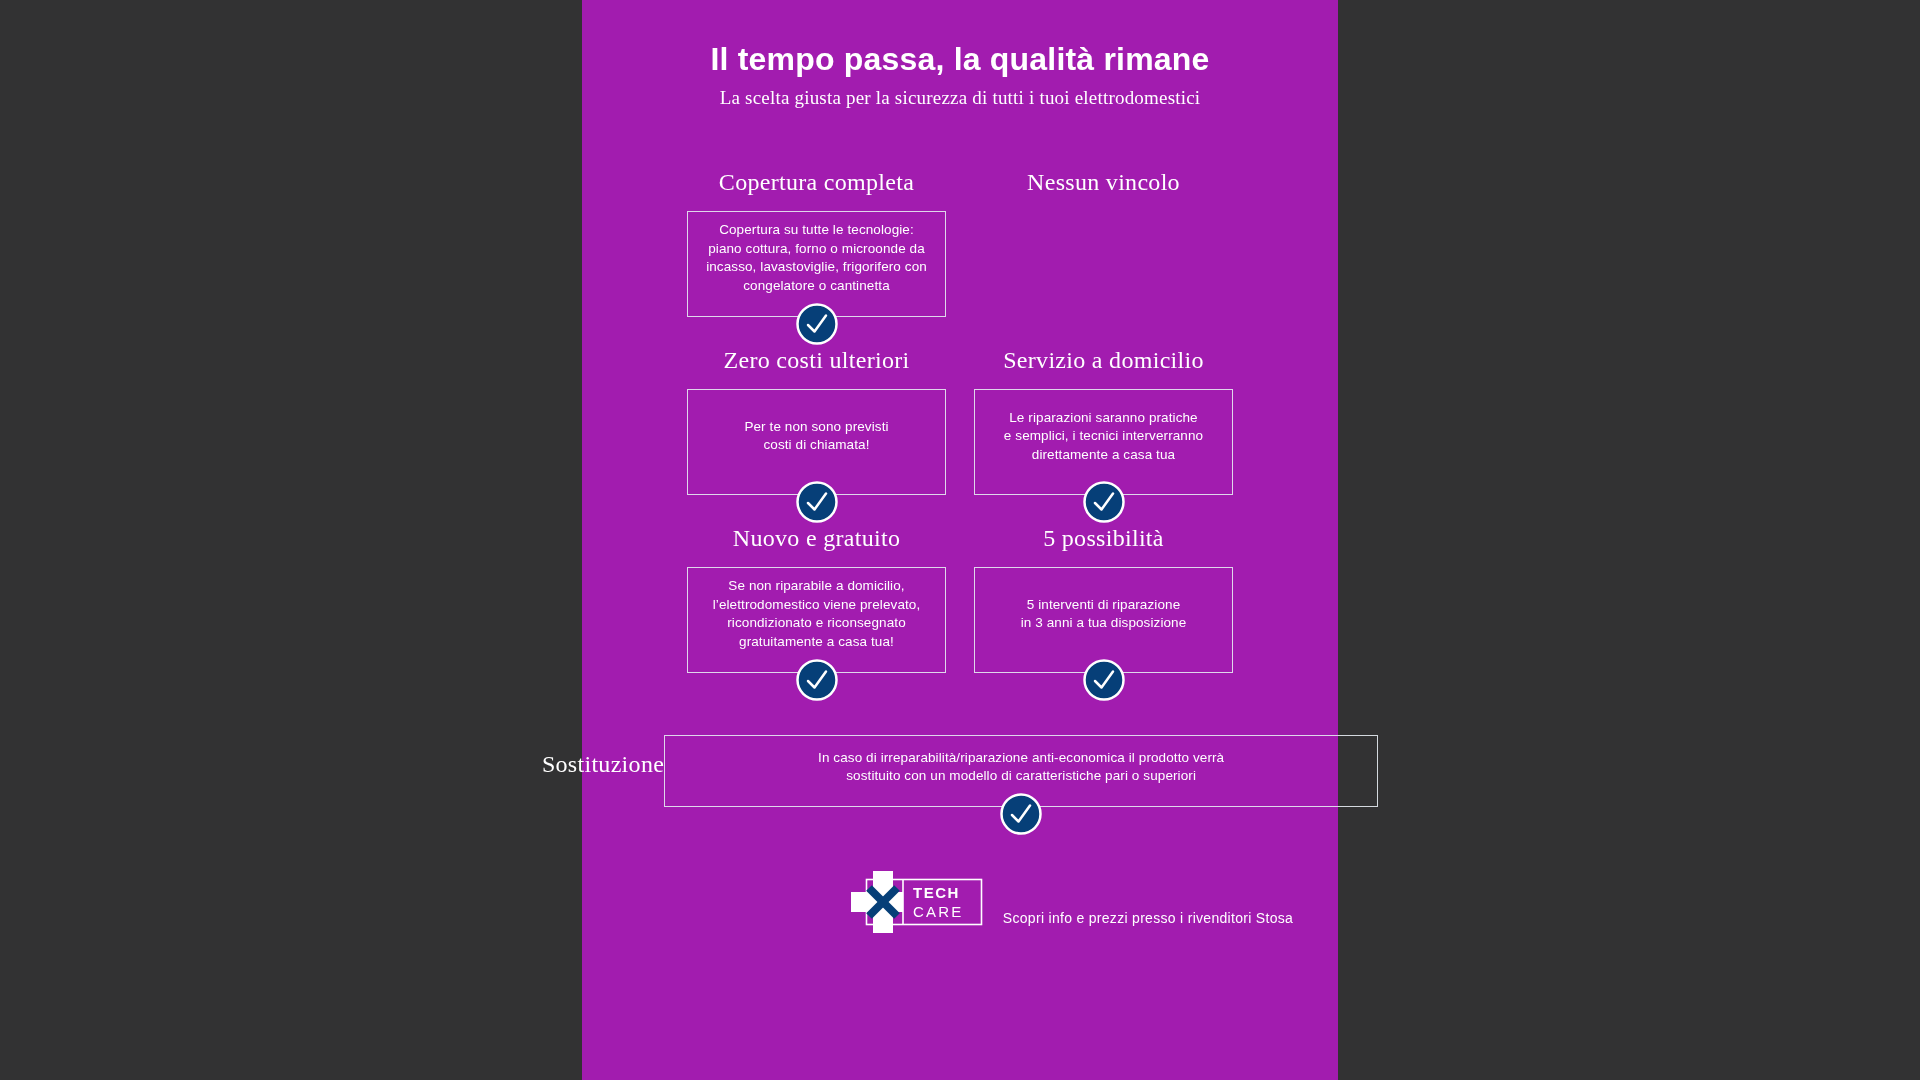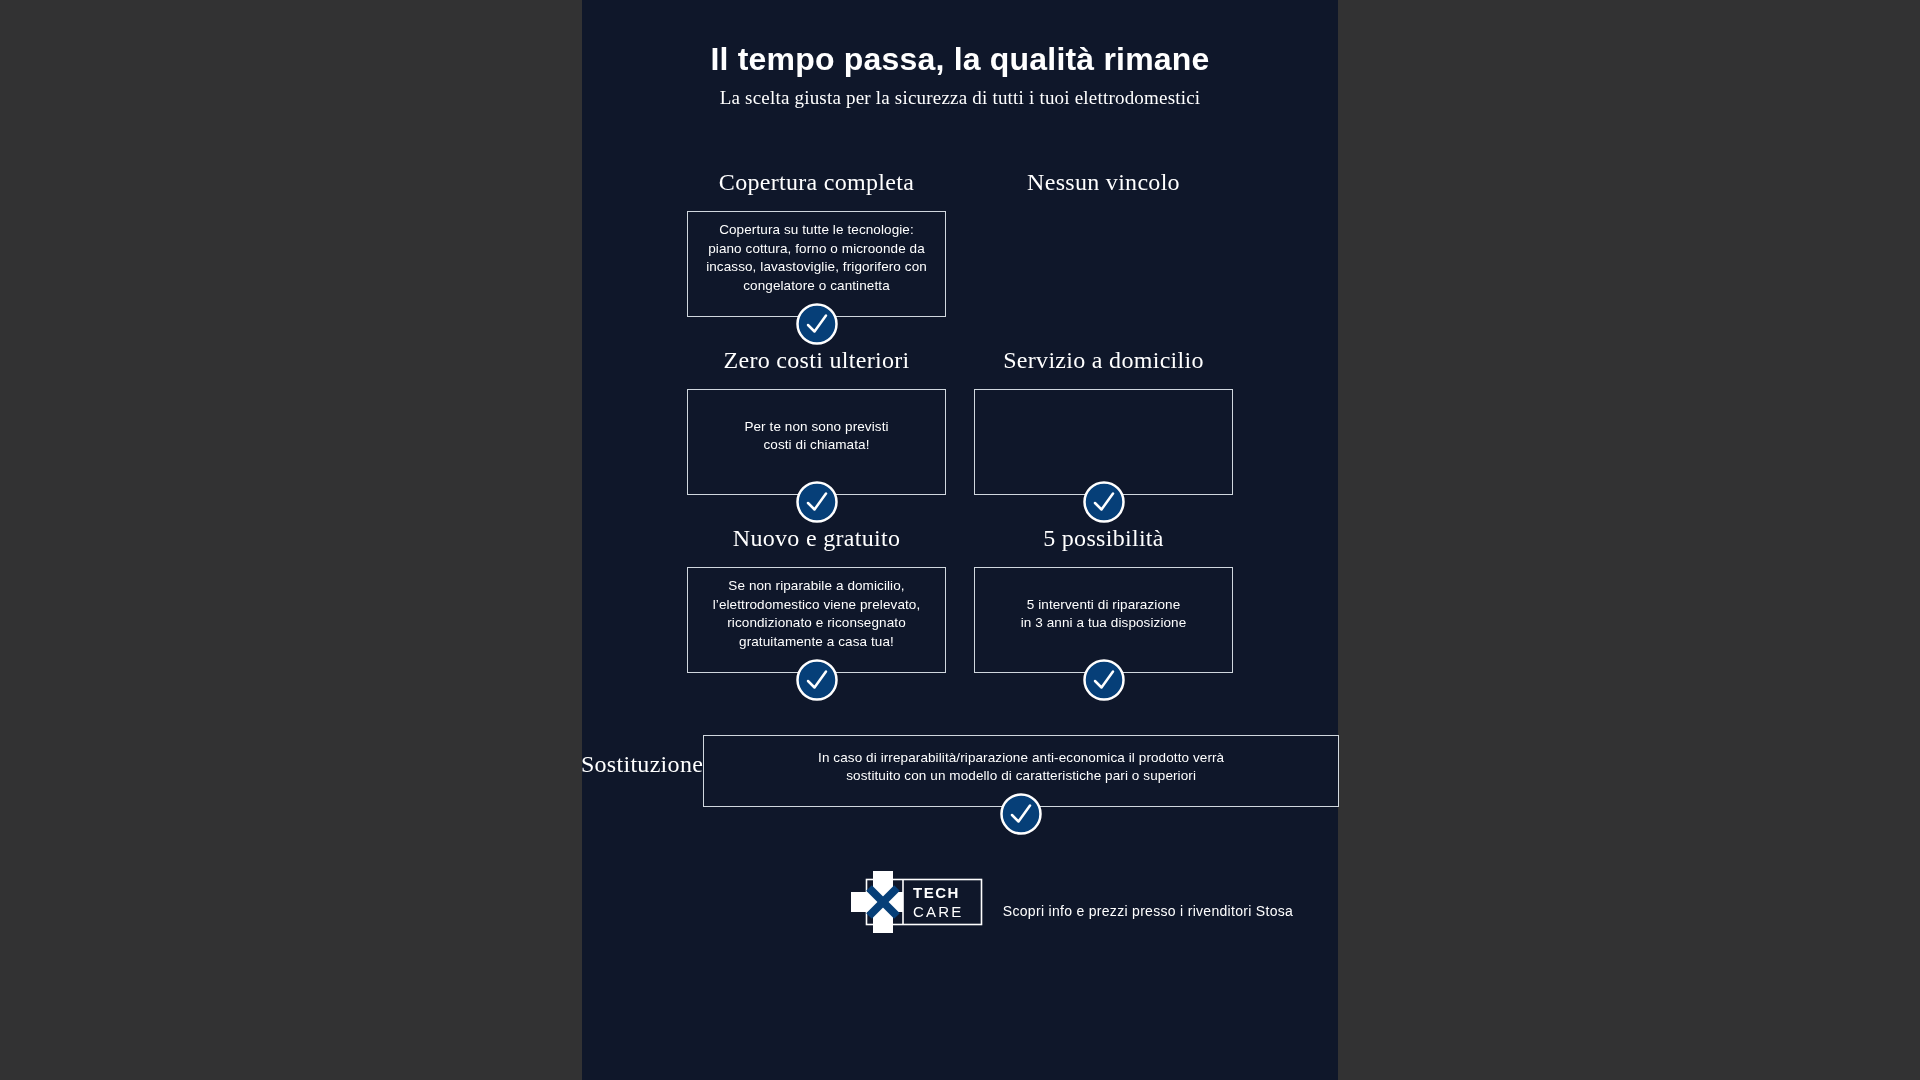--- a/index.html
+++ b/index.html
@@ -6,21 +6,21 @@
   html, body { width: 1920px; height: 1080px; overflow: hidden; }
   body {
     background: #323233;
     font-family: "Liberation Sans", sans-serif;
     color: #ffffff;
   }
   .panel {
     width: 756px;
     height: 1080px;
     margin: 0 auto;
-    background: #0f172a;
+    background: #a21caf;
     display: flex;
     flex-direction: column;
     align-items: center;
   }
   .title {
     margin-top: 40px;
     font-size: 32px;
     font-weight: bold;
     letter-spacing: 0.2px;
     line-height: 1.2;
@@ -77,31 +77,32 @@
   }
   .wide-section {
     margin-top: 48px;
     display: flex;
     flex-direction: row;
     align-items: center;
   }
   .wide-box {
     position: relative;
     margin-top: 14px;
-    width: 636px;
+    width: 714px;
     height: 72px;
     border: 1.5px solid rgba(230, 236, 242, 0.9);
     display: flex;
     align-items: center;
     justify-content: center;
     padding: 0 20px 8px 20px;
   }
   .footer {
     margin-top: 64px;
     display: flex;
+    align-items: center;
     gap: 20px;
     transform: translateX(112px);
   }
   .logo { width: 132px; height: 62px; display: block; }
   .footer-note {
     font-size: 14px;
     font-weight: normal;
     letter-spacing: 0.3px;
     margin-top: 32px;
   }
@@ -149,20 +150,23 @@
 costi di chiamata!</div>
         <svg class="check-badge" viewBox="0 0 44 44">
             <use href="#check-circle"></use>
           </svg>
       </div>
     </div>
 
     <div class="card">
       <div class="card-title">Servizio a domicilio</div>
       <div class="card-box">
+        <div class="card-text">Le riparazioni saranno pratiche
+e semplici, i tecnici interverranno
+direttamente a casa tua</div>
         <svg class="check-badge" viewBox="0 0 44 44">
             <use href="#check-circle"></use>
           </svg>
       </div>
     </div>
 
     <div class="card">
       <div class="card-title">Nuovo e gratuito</div>
       <div class="card-box">
         <div class="card-text">Se non riparabile a domicilio,

